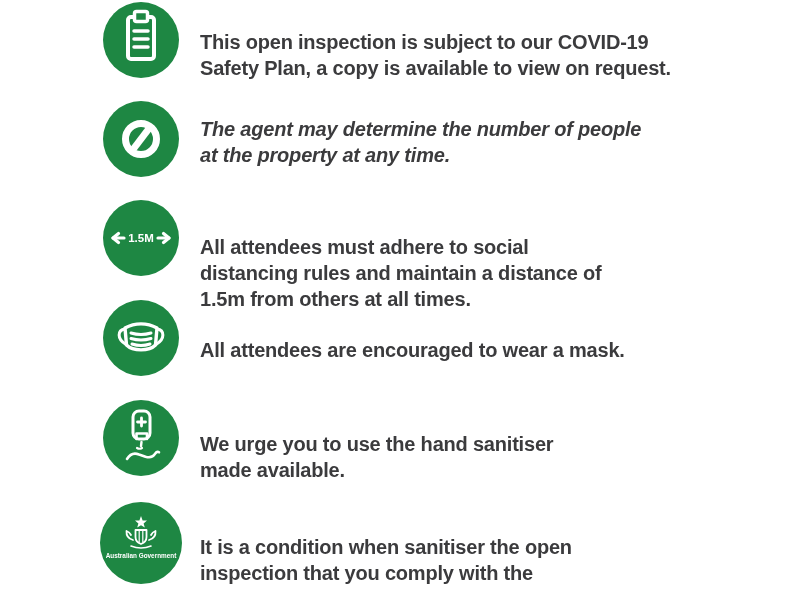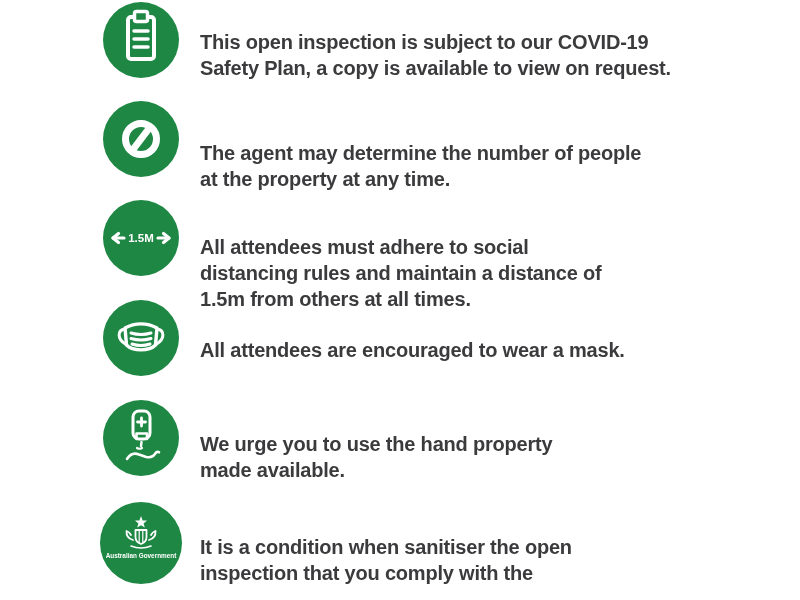--- a/index.html
+++ b/index.html
@@ -61,21 +61,21 @@
 Safety Plan, a copy is available to view on request.</p>
   </section>
 
   <section class="row">
     <div class="icon-circle" style="left:103px; top:101px;">
       <svg width="76" height="76" viewBox="0 0 76 76" fill="none" stroke="currentColor">
         <circle cx="38" cy="38" r="15.5" stroke-width="7"></circle>
         <line x1="47.5" y1="25.5" x2="28.5" y2="50.5" stroke-width="7"></line>
       </svg>
     </div>
-    <p class="blurb" style="top:120px;">The agent may determine the number of people
+    <p class="blurb" style="top:96px;font-style:italic;">The agent may determine the number of people
 at the property at any time.</p>
   </section>
 
   <section class="row">
     <div class="icon-circle" style="left:103px; top:200px;">
       <svg width="76" height="76" viewBox="0 0 76 76" fill="none" stroke="currentColor">
         <line x1="21" y1="38" x2="10" y2="38" stroke-width="3.2" stroke-linecap="round"></line>
         <polyline points="15.5,33.5 10,38 15.5,42.5" stroke-width="3.2" stroke-linecap="round" stroke-linejoin="round"></polyline>
         <line x1="55" y1="38" x2="66" y2="38" stroke-width="3.2" stroke-linecap="round"></line>
         <polyline points="60.5,33.5 66,38 60.5,42.5" stroke-width="3.2" stroke-linecap="round" stroke-linejoin="round"></polyline>
@@ -106,21 +106,21 @@
       <svg width="76" height="76" viewBox="0 0 76 76" fill="none" stroke="currentColor" stroke-linecap="round" stroke-linejoin="round">
         <rect x="30" y="11" width="17" height="28" rx="6" stroke-width="3"></rect>
         <line x1="34.5" y1="22" x2="42.5" y2="22" stroke-width="2.8"></line>
         <line x1="38.5" y1="18" x2="38.5" y2="26" stroke-width="2.8"></line>
         <path d="M33.5 39 v-5.5 h10.5 V39" stroke-width="2.6"></path>
         <line x1="38.5" y1="42" x2="38" y2="46" stroke-width="2.4"></line>
         <path d="M34 48 q2.5 1.5 5 0" stroke-width="2.2"></path>
         <path d="M24 59 q4.5 -7.5 12 -4.5 l6.5 2.2 q6.5 2 9.5 -2.8 q2 -3 4 -1.6" stroke-width="2.6"></path>
       </svg>
     </div>
-    <p class="blurb" style="top:411px;">We urge you to use the hand property
+    <p class="blurb" style="top:411px;">We urge you to use the hand sanitiser
 made available.</p>
   </section>
 
   <section class="row">
     <div class="icon-circle big" style="left:100px; top:502px;">
       <svg width="82" height="82" viewBox="0 0 82 82" fill="none" stroke="currentColor" stroke-linecap="round" stroke-linejoin="round">
         <polygon points="41,14 42.6,18.4 47,18.6 43.6,21.4 44.8,25.6 41,23.2 37.2,25.6 38.4,21.4 35,18.6 39.4,18.4" fill="#ffffff" stroke="none"></polygon>
         <path d="M35.5 28 h11 v7 q0 5 -5.5 7 q-5.5 -2 -5.5 -7 Z" stroke-width="1.8"></path>
         <line x1="39.2" y1="29" x2="39.2" y2="40" stroke-width="1.2"></line>
         <line x1="42.8" y1="29" x2="42.8" y2="40" stroke-width="1.2"></line>

